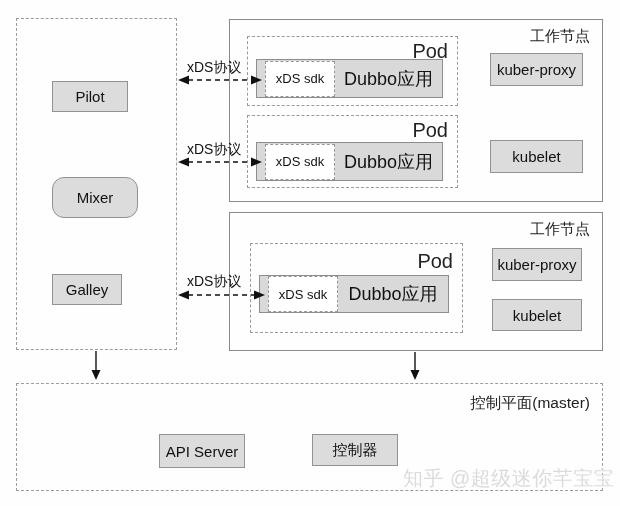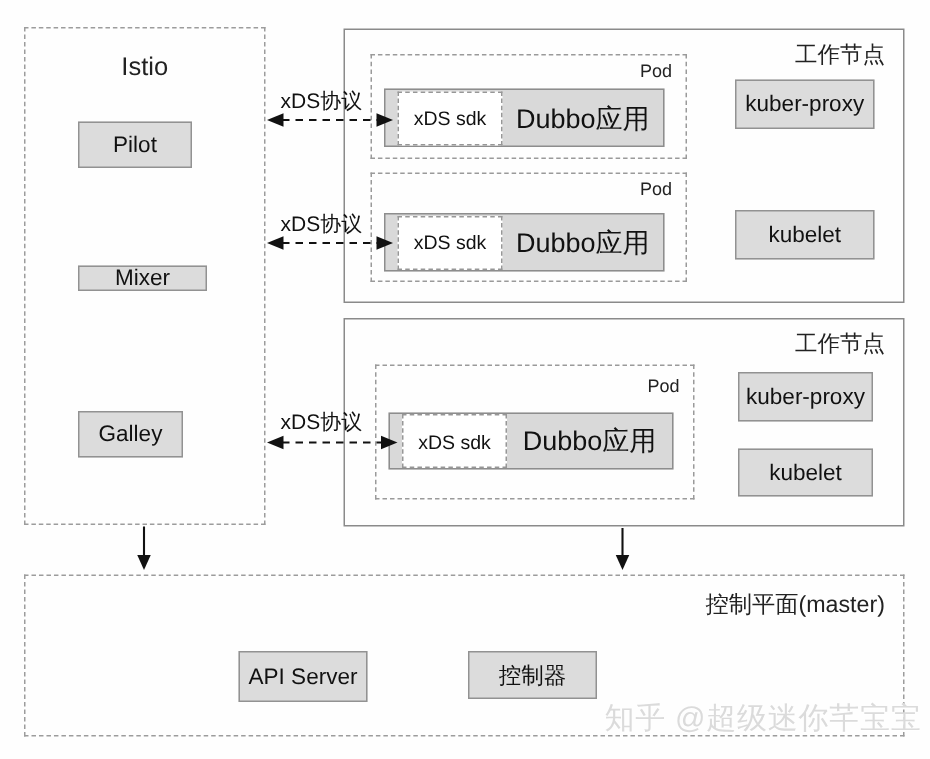--- a/index.html
+++ b/index.html
@@ -16,35 +16,35 @@
     font-size:17px;font-weight:500;color:#222;}
   .gtitle{position:absolute;right:12px;top:7px;font-size:15px;color:#222;}
   .wn1{left:229px;top:19px;width:374px;height:183px;}
   .wn2{left:229px;top:212px;width:374px;height:139px;}
   .cp{left:16px;top:383px;width:587px;height:108px;}
   .cp .gtitle{top:9px;font-size:15.5px;}
   
   .comp{position:absolute;box-sizing:border-box;background:#dcdcdc;border:1px solid #929292;
     display:flex;align-items:center;justify-content:center;font-size:15px;color:#111;}
   .pilot{left:35px;top:62px;width:76px;height:31px;}
-  .mixer{left:35px;top:158px;width:86px;height:17px;}
+  .mixer{left:35px;top:158px;width:86px;height:41px;border-radius:12px;}
   .galley{left:35px;top:255px;width:70px;height:31px;}
   .kproxy1{left:260px;top:33px;width:93px;height:33px;}
   .kubelet1{left:260px;top:120px;width:93px;height:33px;}
   .kproxy2{left:262px;top:35px;width:90px;height:33px;}
   .kubelet2{left:262px;top:86px;width:90px;height:32px;}
   .apiserver{left:142px;top:50px;width:86px;height:34px;}
   .controller{left:295px;top:50px;width:86px;height:32px;}
   .scheduler{left:452px;top:50px;width:85px;height:32px;}
   
   .pod{position:absolute;box-sizing:border-box;border:1.3px dashed #9a9a9a;background:transparent;}
   .pod1{left:17px;top:16px;width:211px;height:70px;}
   .pod2{left:17px;top:95px;width:211px;height:73px;}
   .pod3{left:20px;top:30px;width:213px;height:90px;}
-  .pod-label{position:absolute;right:9px;top:3px;font-size:12px;color:#222;text-align:right;}
+  .pod-label{position:absolute;right:9px;top:3px;font-size:20px;color:#222;text-align:right;}
   .pod3 .pod-label{top:6px;}
   .dubbo{position:absolute;box-sizing:border-box;background:#d9d9d9;border:1px solid #8d8d8d;
     display:flex;align-items:center;}
   .pod1 .dubbo{left:8px;top:22px;width:187px;height:39px;}
   .pod2 .dubbo{left:8px;top:26px;width:187px;height:39px;}
   .pod3 .dubbo{left:8px;top:31px;width:190px;height:38px;}
   .sdk{box-sizing:border-box;margin-left:8px;width:70px;height:36px;background:#ffffff;
     border:1px dashed #979797;display:flex;align-items:center;justify-content:center;
     font-size:13px;color:#111;}
   .app{flex:1;text-align:center;font-size:18px;color:#111;}
@@ -62,21 +62,20 @@
   .watermark{position:absolute;left:403px;top:465px;width:210px;text-align:right;
     font-size:20px;letter-spacing:0.5px;color:#dbdbdb;
     text-shadow:0 1px 0 #ffffff;white-space:nowrap;}
 </style>
 </head>
 <body>
 
 <div class="canvas">
 
   <div class="gbox dashed istio">
-    <div class="istio-title">Istio</div>
     <div class="comp pilot">
       <span>Pilot</span>
     </div>
     <div class="comp mixer">
       <span>Mixer</span>
     </div>
     <div class="comp galley">
       <span>Galley</span>
     </div>
   </div>

